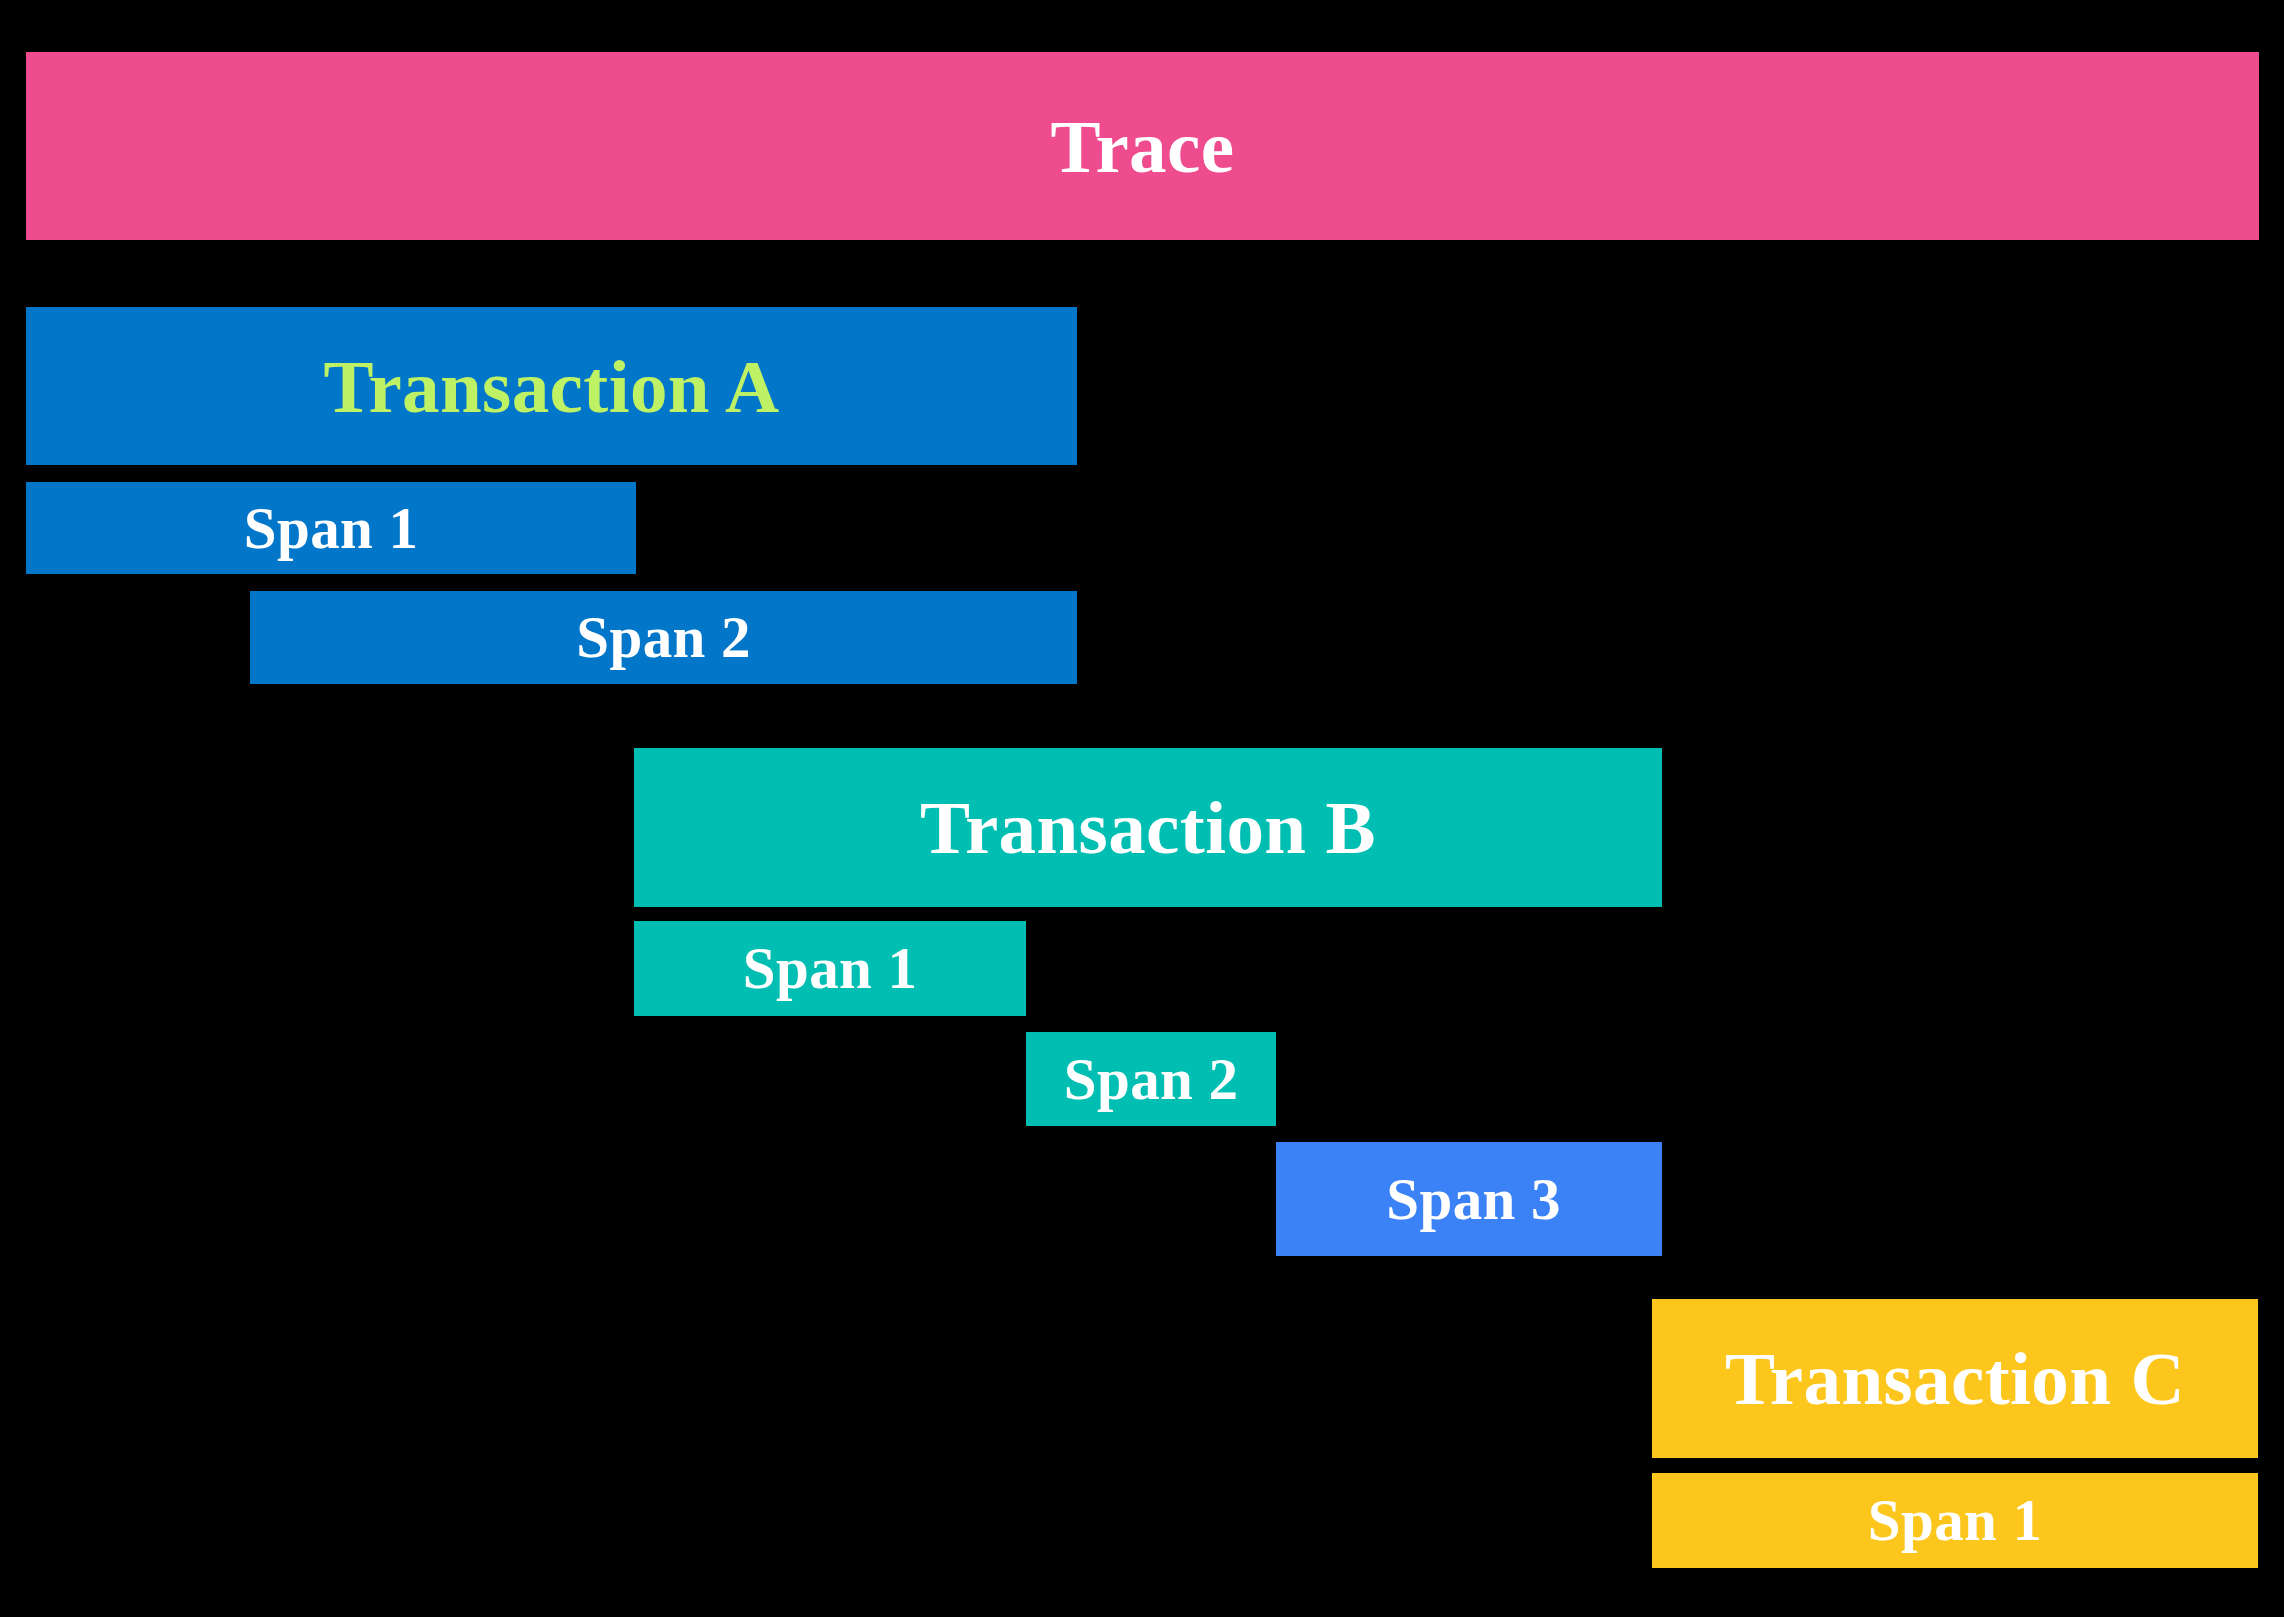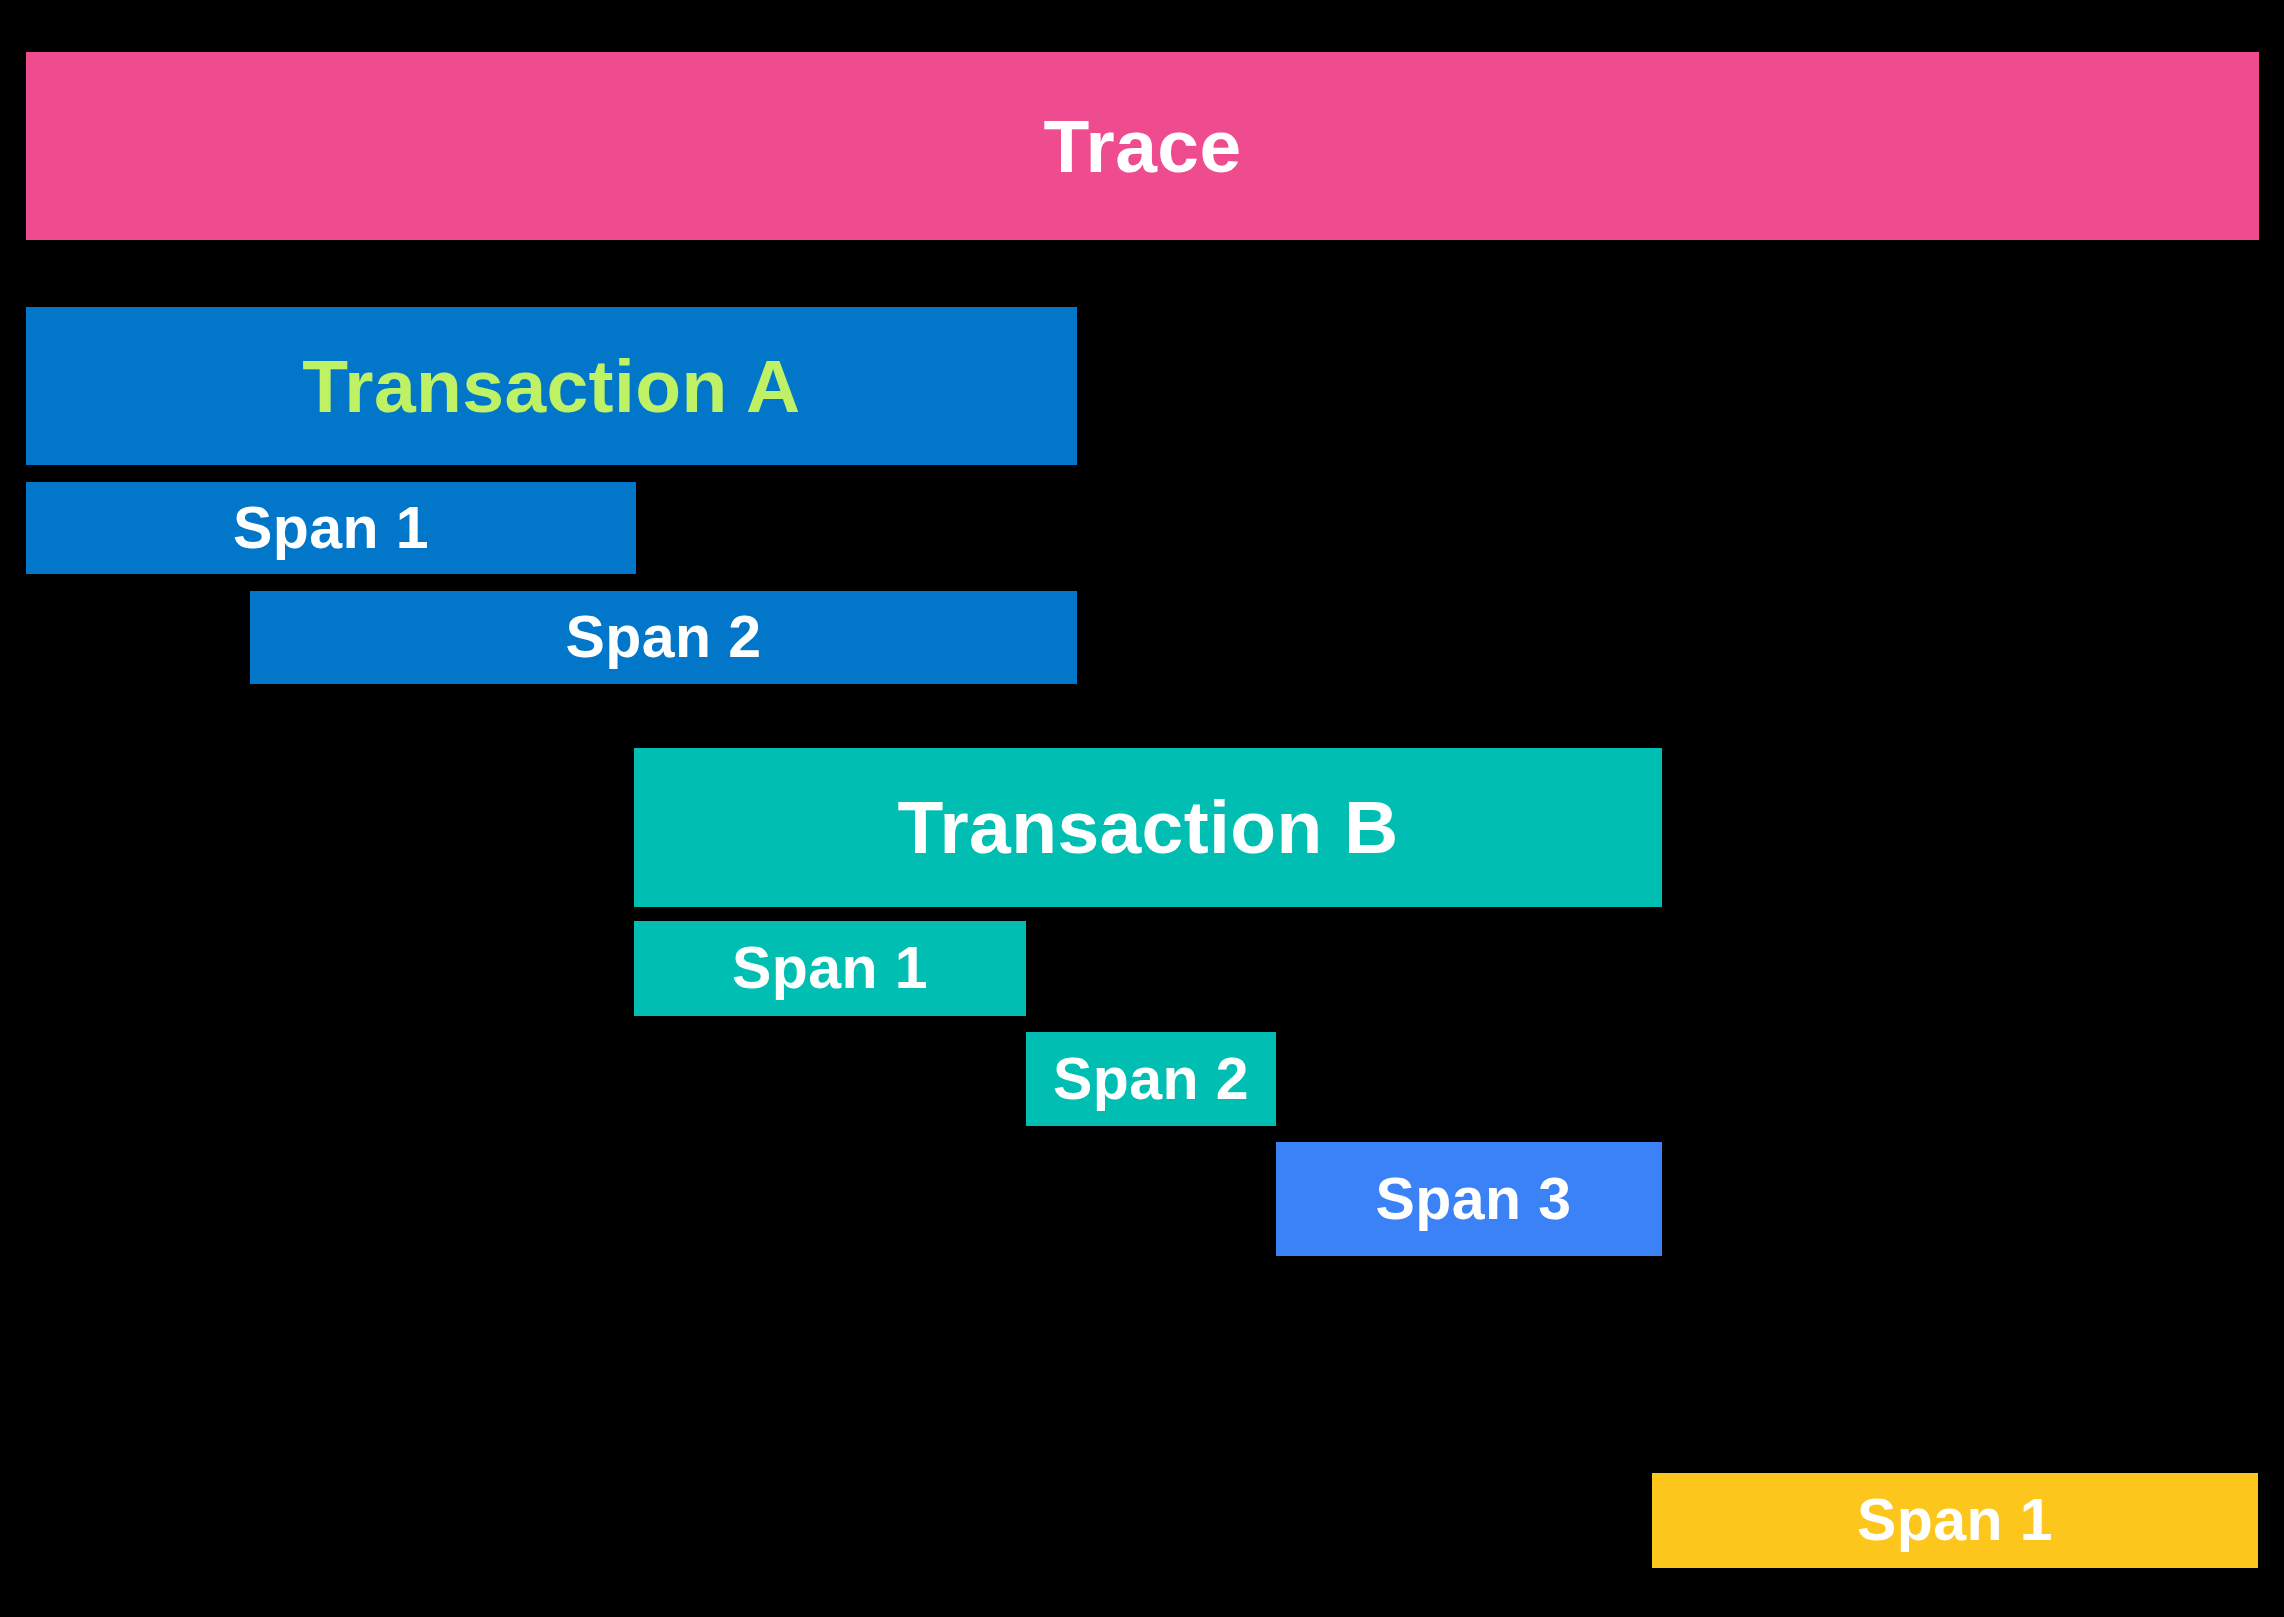--- a/index.html
+++ b/index.html
@@ -25,21 +25,21 @@
     color: #FFFFFF;
     font-weight: 600;
     line-height: 1;
     white-space: nowrap;
     letter-spacing: 0.4px;
   }
 </style>
 </head>
 <body>
 
-<div id="stage" style="background: rgb(0, 0, 0);">
+<div id="stage" style="background: rgb(0, 0, 0); font-family: Liberation Serif, serif;">
 
   <div class="bar" style="left: 26px; top: 52px; width: 2233px; height: 188px; background: rgb(238, 76, 142);">
     <span class="bar-label" style="font-size: 75px; color: rgb(255, 255, 255);">Trace</span>
   </div>
 
   <div class="bar" style="left: 26px; top: 307px; width: 1051px; height: 158px; background: rgb(2, 119, 202);">
     <span class="bar-label" style="font-size: 75px; color: #bef264;">Transaction A</span>
   </div>
 
   <div class="bar" style="left: 26px; top: 482px; width: 610px; height: 92px; background: rgb(2, 119, 202);">
@@ -59,19 +59,22 @@
   </div>
 
   <div class="bar" style="left: 1026px; top: 1032px; width: 250px; height: 94px; background: rgb(0, 191, 178);">
     <span class="bar-label" style="font-size: 59px; color: rgb(255, 255, 255);">Span 2</span>
   </div>
 
   <div class="bar" style="left: 1276px; top: 1142px; width: 386px; height: 114px; background: #3b82f6; padding-left: 9px;">
     <span class="bar-label" style="font-size: 59px; color: rgb(255, 255, 255);">Span 3</span>
   </div>
 
+  <div class="bar" style="left: 1652px; top: 1299px; width: 606px; height: 159px; background: rgb(253, 198, 28);">
+    <span class="bar-label" style="font-size: 75px; color: rgb(255, 255, 255);">Transaction C</span>
+  </div>
 
   <div class="bar" style="left: 1652px; top: 1473px; width: 606px; height: 95px; background: rgb(253, 198, 28);">
     <span class="bar-label" style="font-size: 59px; color: rgb(255, 255, 255);">Span 1</span>
   </div>
 
 </div>
 
 
 </body></html>

